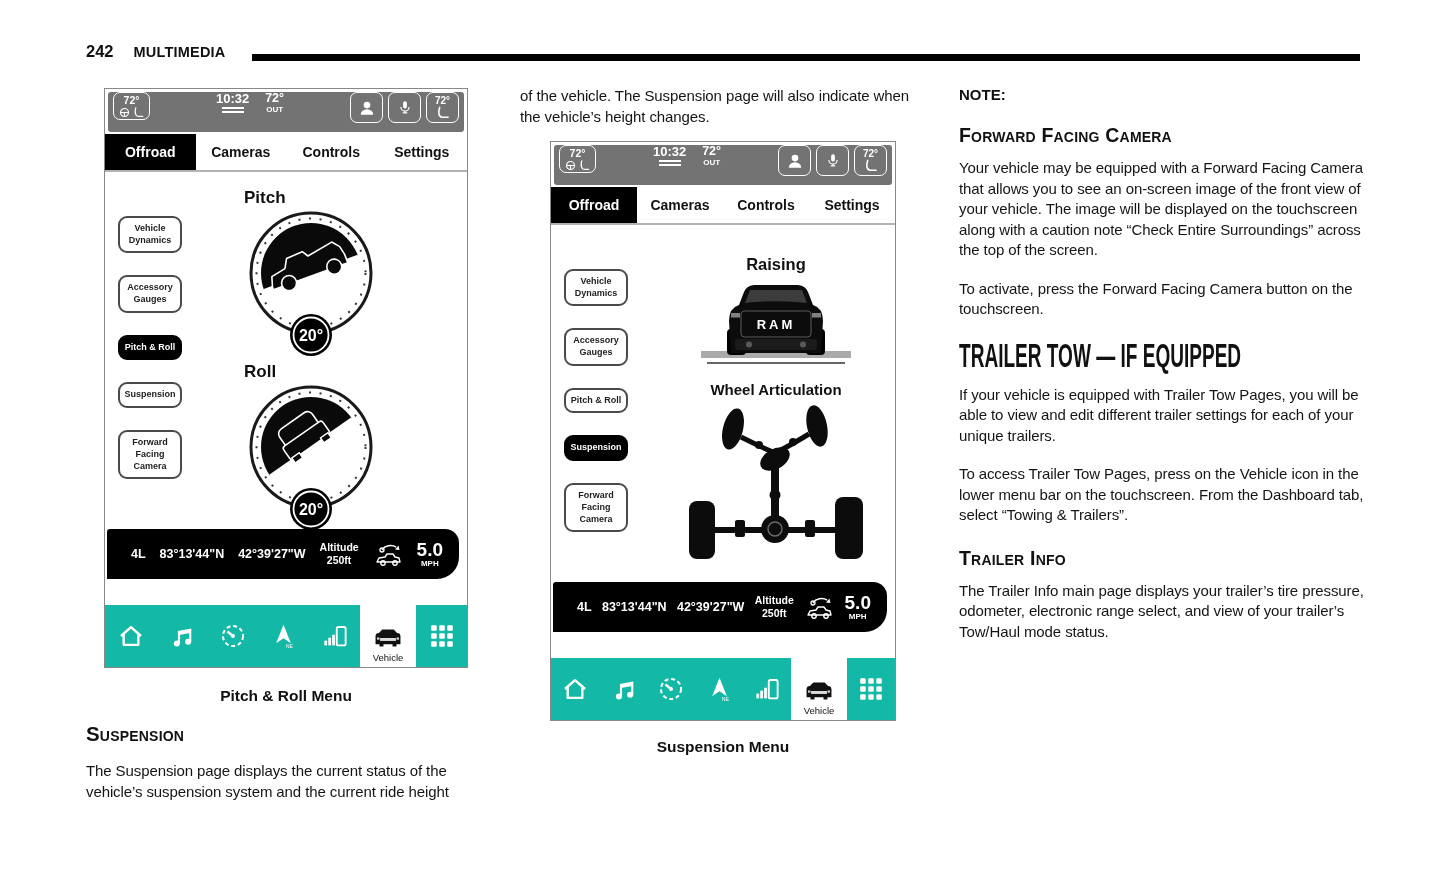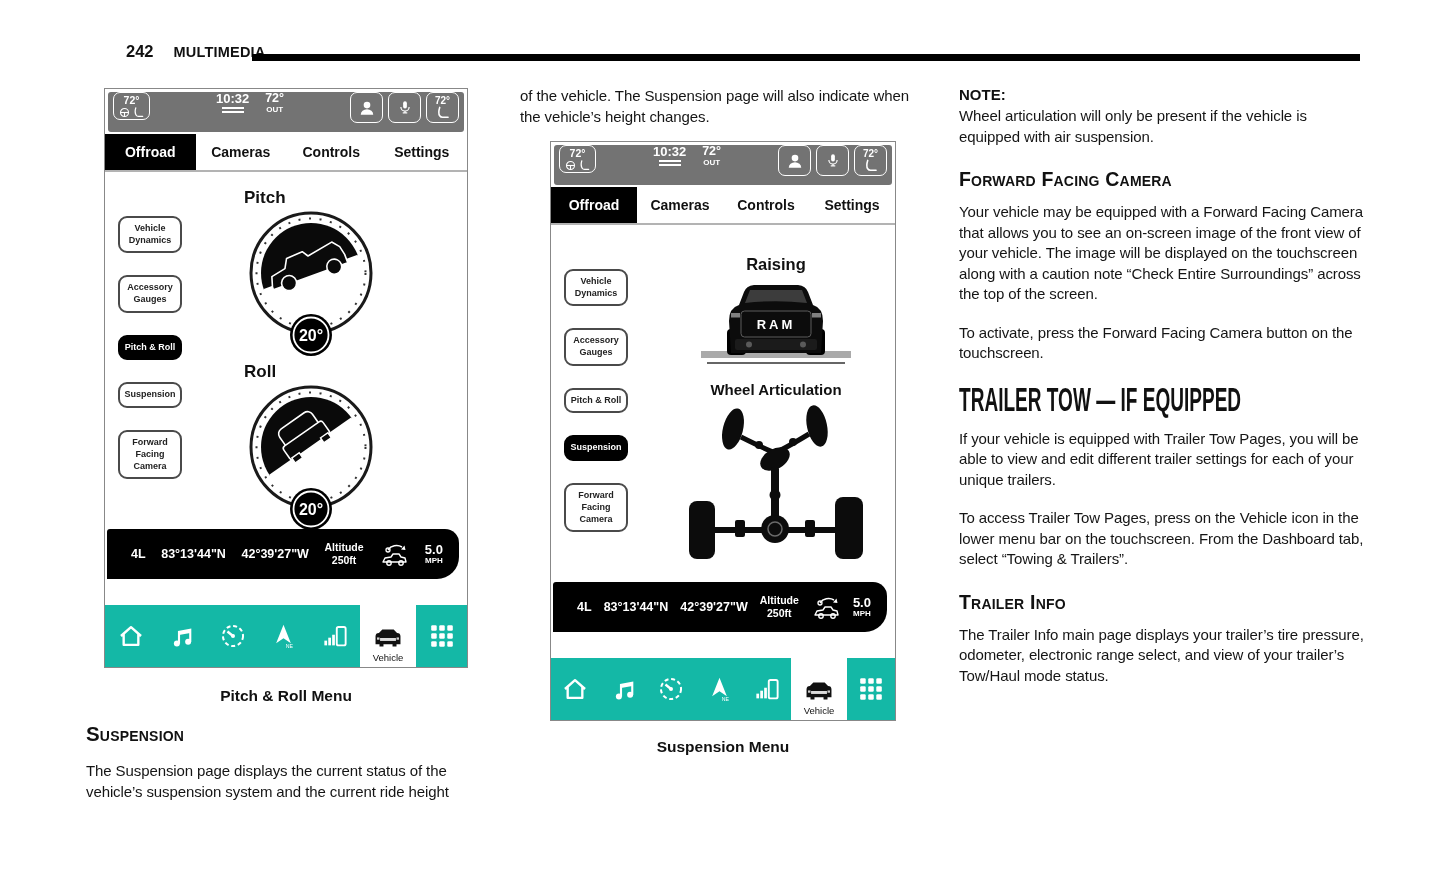--- a/index.html
+++ b/index.html
@@ -4,21 +4,21 @@
 <style>
   html,body{margin:0;padding:0;}
   body{
     width:1445px;height:875px;position:relative;overflow:hidden;
     background:#fff;color:#111;
     font-family:"Liberation Sans", sans-serif;
     -webkit-font-smoothing:antialiased;
   }
   
   .page-header{position:absolute;left:86px;top:42px;display:flex;align-items:baseline;}
-  .page-num{font-size:16.5px;font-weight:bold;letter-spacing:0;margin-left:40px;}
+  .page-num{font-size:16.5px;font-weight:bold;letter-spacing:0;}
   .page-section{font-size:14.5px;font-weight:bold;margin-left:20px;letter-spacing:0.2px;}
   .header-rule{position:absolute;left:252px;top:54px;width:1108px;height:7px;background:#000;}
 
   .caption{position:absolute;text-align:center;font-weight:bold;font-size:15.5px;}
   #caption1{left:104px;top:687px;width:364px;}
   #caption2{left:550px;top:738px;width:346px;}
 
   .body-text{font-size:15px;line-height:20.5px;letter-spacing:-0.1px;color:#151515;}
   #suspension-heading{position:absolute;left:86px;top:722px;}
   .heading-sc{font-variant:small-caps;font-weight:bold;font-size:20.5px;letter-spacing:0.2px;}
@@ -74,21 +74,21 @@
   .center-stage{position:absolute;left:118px;top:30px;width:214px;text-align:center;}
   .stage-label{font-size:16.5px;font-weight:bold;height:20px;}
   .stage-label2{font-size:15px;font-weight:bold;height:20px;margin-top:7px;}
 
   .statusbar{flex:0 0 50px;margin:0 8px 0 2px;background:#000;color:#fff;
     border-radius:3px 14px 22px 0;display:flex;align-items:center;
     justify-content:space-between;padding:0 16px 0 24px;box-sizing:border-box;}
   .sb-gear,.sb-coord{font-size:12.5px;font-weight:bold;}
   .sb-alt{text-align:center;font-size:10.5px;font-weight:bold;line-height:1.25;}
   .sb-speed{text-align:center;line-height:1;}
-  .sb-speed .sp{font-size:13px;font-weight:bold;}
+  .sb-speed .sp{font-size:19px;font-weight:bold;}
   .sb-speed .spu{font-size:8px;font-weight:bold;margin-top:1px;}
 
   .dock-gap{flex:0 0 26px;background:#fff;}
   .dock{flex:0 0 62px;background:#14b8a6;display:flex;align-items:stretch;position:relative;}
   .dock-item{flex:1;display:flex;align-items:center;justify-content:center;}
   .dock-item.vehicle{flex:0 0 56px;background:#fff;margin-top:-16px;flex-direction:column;
     justify-content:flex-end;padding-bottom:4px;}
   .dock-item.vehicle .vlabel{font-size:9.5px;color:#111;margin-top:2px;}
 </style>
 </head>
@@ -496,21 +496,20 @@
 <div class="caption" id="caption1">Pitch &amp; Roll Menu</div>
 <div class="caption" id="caption2">Suspension Menu</div>
 
 <div class="heading-sc" id="suspension-heading">Suspension</div>
 <div class="body-text" id="left-body">The Suspension page displays the current status of the vehicle’s suspension system and the current ride height</div>
 
 <div class="body-text" id="middle-intro">of the vehicle. The Suspension page will also indicate when the vehicle’s height changes.</div>
 
 <div id="right-col">
   <div class="note-label">NOTE:</div>
-  <div class="body-text para">Wheel articulation will only be present if the vehicle is equipped with air suspension.</div>
 
   <div class="heading-sc2">Forward Facing Camera</div>
   <div class="body-text para">Your vehicle may be equipped with a Forward Facing Camera that allows you to see an on-screen image of the front view of your vehicle. The image will be displayed on the touchscreen along with a caution note “Check Entire Surroundings” across the top of the screen.</div>
   <div class="body-text para" style="margin-top:18px;">To activate, press the Forward Facing Camera button on the touchscreen.</div>
 
   <div class="tt-heading">TRAILER TOW — IF EQUIPPED</div>
   <div class="body-text para">If your vehicle is equipped with Trailer Tow Pages, you will be able to view and edit different trailer settings for each of your unique trailers.</div>
   <div class="body-text para" style="margin-top:18px;">To access Trailer Tow Pages, press on the Vehicle icon in the lower menu bar on the touchscreen. From the Dashboard tab, select “Towing &amp; Trailers”.</div>
 
   <div class="heading-sc2">Trailer Info</div>

